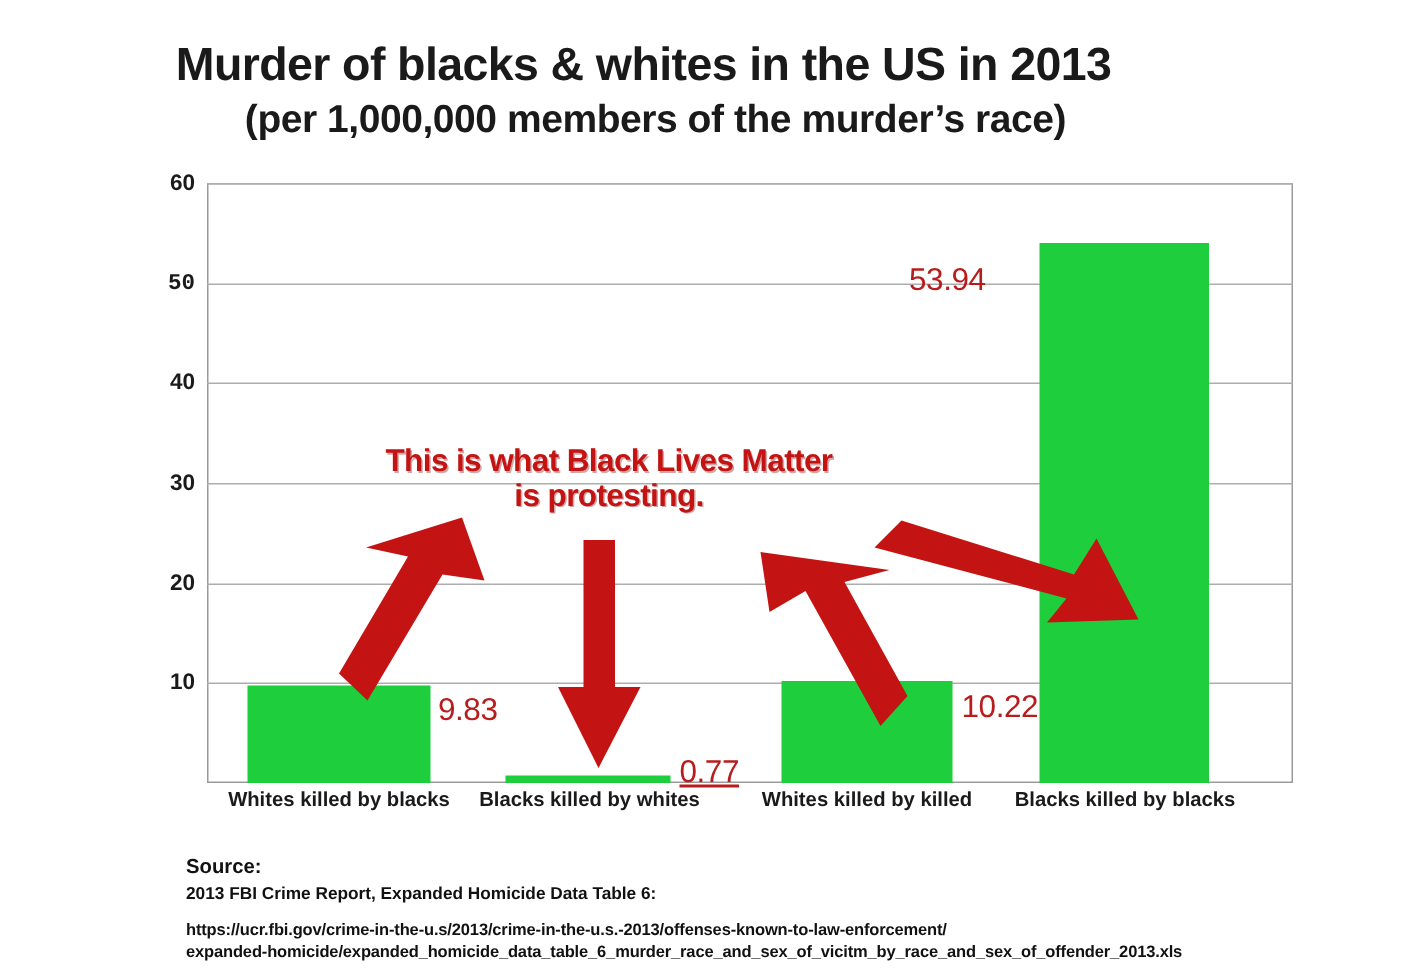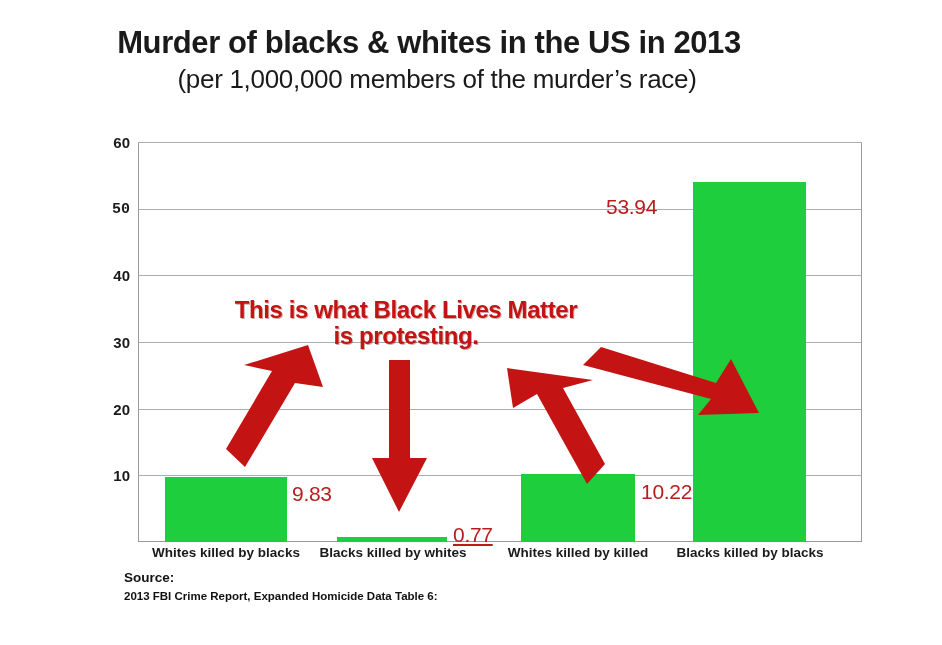--- a/index.html
+++ b/index.html
@@ -26,33 +26,33 @@
   }
   #chart-title {
     font-size: 31px;
     font-weight: bold;
     letter-spacing: -0.4px;
     line-height: 1.12;
     color: #1a1a1a;
   }
   #chart-subtitle {
     font-size: 26px;
-    font-weight: normal;
+    font-weight: bold;
     letter-spacing: -0.3px;
     line-height: 1.15;
     margin-top: 4px;
     color: #1a1a1a;
     padding-left: 16px;
   }
 
   
   #plot-wrap {
     position: absolute;
     left: 138px;
-    top: 142px;
+    top: 122px;
     width: 724px;
     height: 400px;
   }
   #plot-frame {
     position: absolute;
     inset: 0;
     border: 1px solid #9a9a9a;
     background: #ffffff;
     box-sizing: border-box;
   }
@@ -99,21 +99,21 @@
     white-space: nowrap;
   }
 
   
   #annotation {
     position: absolute;
     left: 146px;
     top: 297px;
     width: 520px;
     text-align: center;
-    font-size: 24px;
+    font-size: 21px;
     font-weight: bold;
     line-height: 1.08;
     color: #C31413;
     text-shadow: 1px 1px 0 rgba(120,0,0,0.35);
     letter-spacing: -0.4px;
   }
   #annotation .line1 { display: block; }
   #annotation .line2 { display: block; }
 
   
@@ -214,13 +214,17 @@
   <polygon points="2,0 8,40 32,26 82,116 100,96 58,20 88,12" fill="#C31413"></polygon>
 </svg>
 
 <svg class="arrow-svg" style="left:583px; top:345px;" width="180" height="85" viewBox="0 0 180 85">
   <polygon points="0,20 18,2 133,38 148,14 176,68 115,70 128,54" fill="#C31413"></polygon>
 </svg>
 
 <div id="source-block">
   <div id="source-heading">Source:</div>
   <div id="source-report">2013 FBI Crime Report, Expanded Homicide Data Table 6:</div>
+  <div id="source-url">
+    <span>https://ucr.fbi.gov/crime-in-the-u.s/2013/crime-in-the-u.s.-2013/offenses-known-to-law-enforcement/</span>
+    <span>expanded-homicide/expanded_homicide_data_table_6_murder_race_and_sex_of_vicitm_by_race_and_sex_of_offender_2013.xls</span>
+  </div>
 </div>
 
 </body></html>

